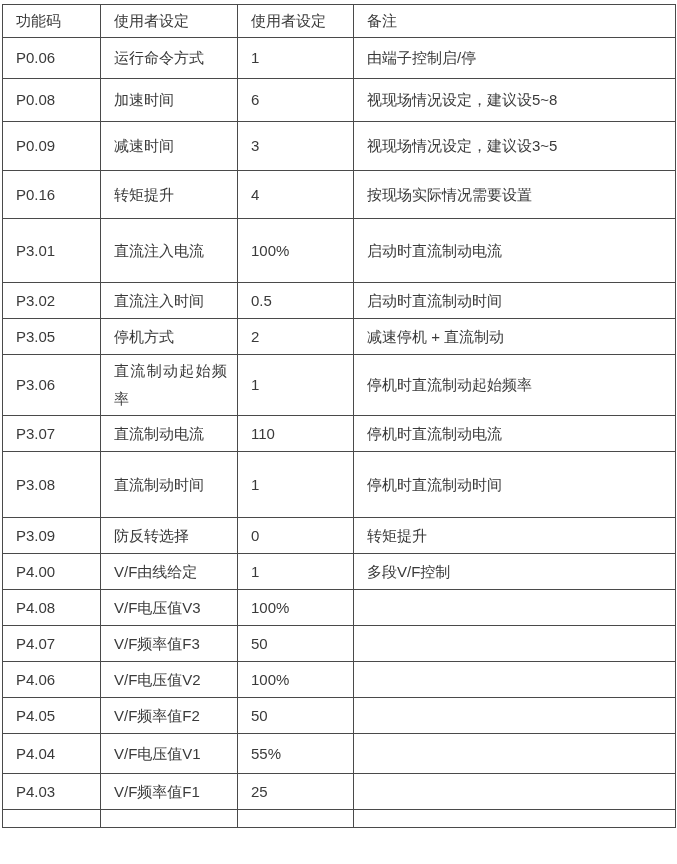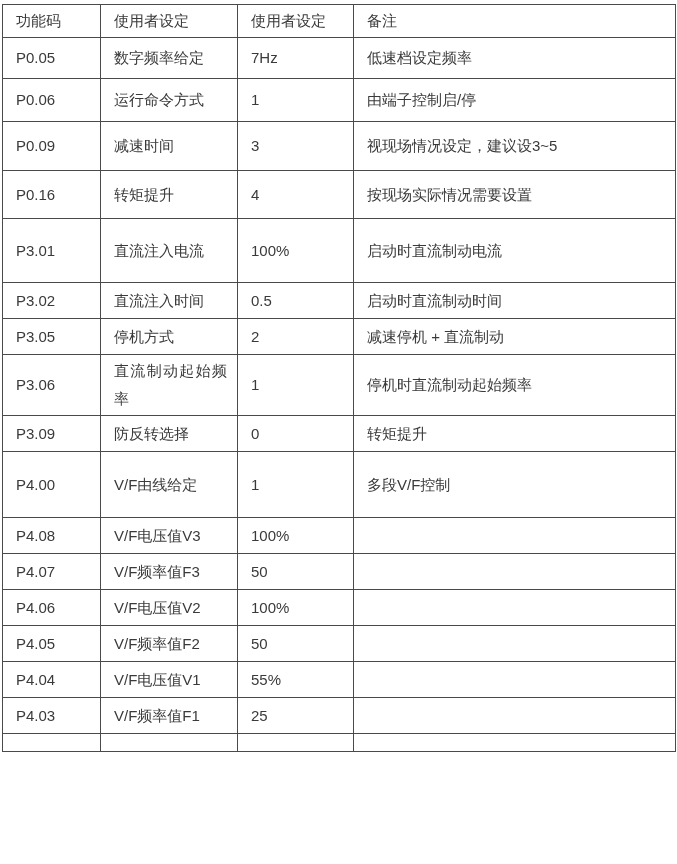--- a/index.html
+++ b/index.html
@@ -72,31 +72,31 @@
     </colgroup>
     <thead>
       <tr>
         <th>功能码</th>
         <th>使用者设定</th>
         <th>使用者设定</th>
         <th>备注</th>
       </tr>
     </thead>
     <tbody id="table-body">
-      <tr>
-    <td class="code">P0.05</td>
-    <td class="name">数字频率给定</td>
-    <td class="value">7Hz</td>
-    <td class="remark">低速档设定频率</td>
-  </tr>
         <tr>
     <td class="code">P0.06</td>
     <td class="name">运行命令方式</td>
     <td class="value">1</td>
     <td class="remark">由端子控制启/停</td>
+  </tr>
+        <tr>
+    <td class="code">P0.08</td>
+    <td class="name">加速时间</td>
+    <td class="value">6</td>
+    <td class="remark">视现场情况设定，建议设5~8</td>
   </tr>
         <tr>
     <td class="code">P0.09</td>
     <td class="name">减速时间</td>
     <td class="value">3</td>
     <td class="remark">视现场情况设定，建议设3~5</td>
   </tr>
         <tr>
     <td class="code">P0.16</td>
     <td class="name">转矩提升</td>
@@ -119,20 +119,32 @@
     <td class="code">P3.05</td>
     <td class="name">停机方式</td>
     <td class="value">2</td>
     <td class="remark">减速停机 + 直流制动</td>
   </tr>
         <tr>
     <td class="code">P3.06</td>
     <td class="name">直流制动起始频率</td>
     <td class="value">1</td>
     <td class="remark">停机时直流制动起始频率</td>
+  </tr>
+        <tr>
+    <td class="code">P3.07</td>
+    <td class="name">直流制动电流</td>
+    <td class="value">110</td>
+    <td class="remark">停机时直流制动电流</td>
+  </tr>
+        <tr>
+    <td class="code">P3.08</td>
+    <td class="name">直流制动时间</td>
+    <td class="value">1</td>
+    <td class="remark">停机时直流制动时间</td>
   </tr>
         <tr>
     <td class="code">P3.09</td>
     <td class="name">防反转选择</td>
     <td class="value">0</td>
     <td class="remark">转矩提升</td>
   </tr>
         <tr>
     <td class="code">P4.00</td>
     <td class="name">V/F由线给定</td>

